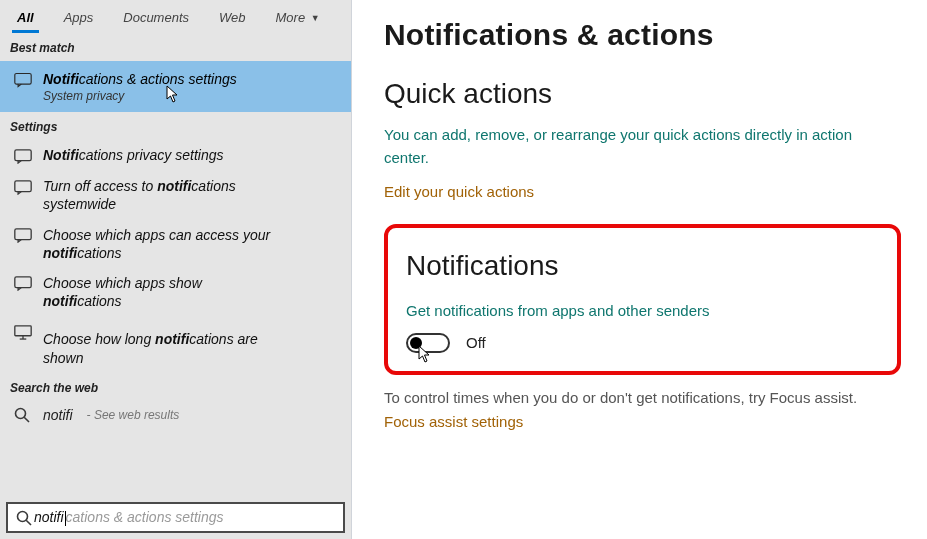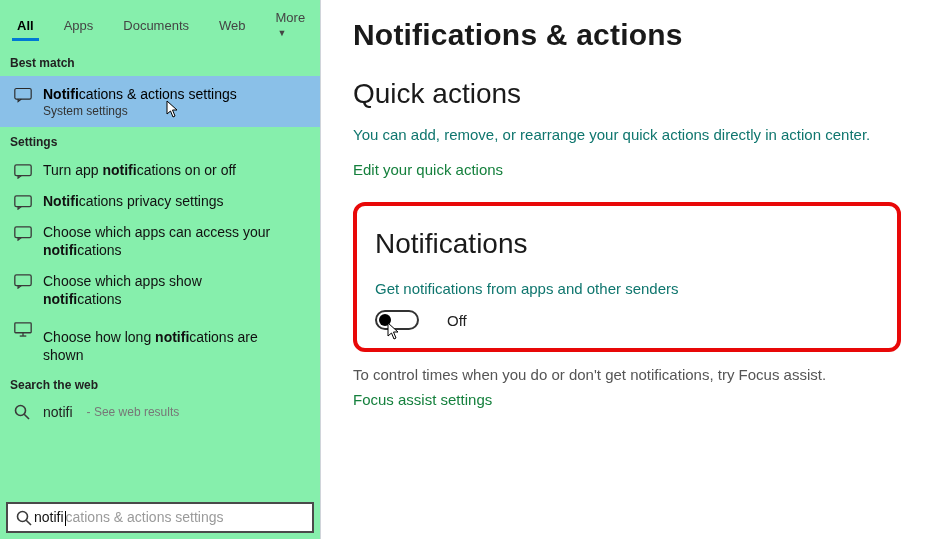--- a/index.html
+++ b/index.html
@@ -8,26 +8,27 @@
     font-size: 14px;
     color: #1a1a1a;
     background: #fff;
     width: 927px;
     height: 539px;
     overflow: hidden;
     display: flex;
   }
   
   .search-panel {
-    width: 321px;
+    width: 352px;
     height: 539px;
-    background: #86efac;
+    background: #e5e5e5;
     display: flex;
     flex-direction: column;
     border-right: 1px solid #d0d4da;
+    font-style: italic;
   }
   .tabs-row {
     display: flex;
     align-items: center;
     gap: 4px;
     padding: 6px 4px 0 4px;
     font-size: 13px;
     color: #444;
   }
   .tab {
@@ -137,36 +138,36 @@
   }
   .body-text {
     font-size: 15px;
     color:#0f766e;
     line-height:1.5;
     margin-bottom: 14px;
     max-width: 560px;
   }
   .link-text {
     font-size: 15px;
-    color:#15803d;
+    color:#a16207;
     cursor:pointer;
     display:inline-block;
   }
 
   .red-box {
     border: 4px solid #e80808;
     border-radius: 12px;
     padding: 22px 18px 18px 18px;
     margin-top: 24px;
     margin-bottom: 12px;
   }
   .toggle-row {
     display:flex;
     align-items:center;
-    gap:28px;
+    gap:16px;
     margin-top:10px;
   }
   .toggle {
     position:relative;
     width: 44px; height:20px;
     border:2px solid #333;
     border-radius: 12px;
     background:#fff;
     cursor:pointer;
   }
@@ -204,46 +205,46 @@
 
   <div class="result-row highlight" style="position:relative; padding-top:9px; padding-bottom:9px;">
     <div class="icon-box">
       <svg width="22" height="18" viewBox="0 0 22 18">
           <rect x="1" y="1" width="20" height="13" rx="2" fill="none" stroke="#2a2a2a" stroke-width="1.4"></rect>
           <path d="M5 14 L5 17 L9 14" fill="none" stroke="#2a2a2a" stroke-width="1.4"></path>
         </svg>
     </div>
     <div>
       <div class="title-line"><span class="hl">Notifi</span><span>cations &amp; actions settings</span></div>
-      <div class="sub-line">System settings</div>
+      <div class="sub-line">System privacy</div>
     </div>
     <svg class="cursor-arrow" style="left:166px; top:24px;" width="14" height="18" viewBox="0 0 14 18">
         <path d="M1 1 L1 14 L4.5 11 L7 17 L9 16 L6.5 10 L11 10 Z" fill="#fff" stroke="#000" stroke-width="1"></path>
       </svg>
   </div>
 
   <div class="group-heading">Settings</div>
 
   <div class="result-row">
     <div class="icon-box">
         <svg width="18" height="15" viewBox="0 0 22 18">
           <rect x="1" y="1" width="20" height="13" rx="2" fill="none" stroke="#3a3a3a" stroke-width="1.6"></rect>
           <path d="M5 14 L5 17 L9 14" fill="none" stroke="#3a3a3a" stroke-width="1.6"></path>
         </svg>
       </div>
-    <div class="title-line"><span>Turn app </span><span class="hl">notifi</span><span>cations on or off</span></div>
+    <div class="title-line"><span></span><span class="hl">Notifi</span><span>cations privacy settings</span></div>
   </div>
   <div class="result-row">
     <div class="icon-box">
         <svg width="18" height="15" viewBox="0 0 22 18">
           <rect x="1" y="1" width="20" height="13" rx="2" fill="none" stroke="#3a3a3a" stroke-width="1.6"></rect>
           <path d="M5 14 L5 17 L9 14" fill="none" stroke="#3a3a3a" stroke-width="1.6"></path>
         </svg>
       </div>
-    <div class="title-line"><span></span><span class="hl">Notifi</span><span>cations privacy settings</span></div>
+    <div class="title-line" style="max-width:230px;"><span>Turn off access to </span><span class="hl">notifi</span><span>cations systemwide</span></div>
   </div>
   <div class="result-row">
     <div class="icon-box">
         <svg width="18" height="15" viewBox="0 0 22 18">
           <rect x="1" y="1" width="20" height="13" rx="2" fill="none" stroke="#3a3a3a" stroke-width="1.6"></rect>
           <path d="M5 14 L5 17 L9 14" fill="none" stroke="#3a3a3a" stroke-width="1.6"></path>
         </svg>
       </div>
     <div class="title-line" style="max-width:240px;"><span>Choose which apps can access your </span><span class="hl">notifi</span><span>cations</span></div>
   </div>

